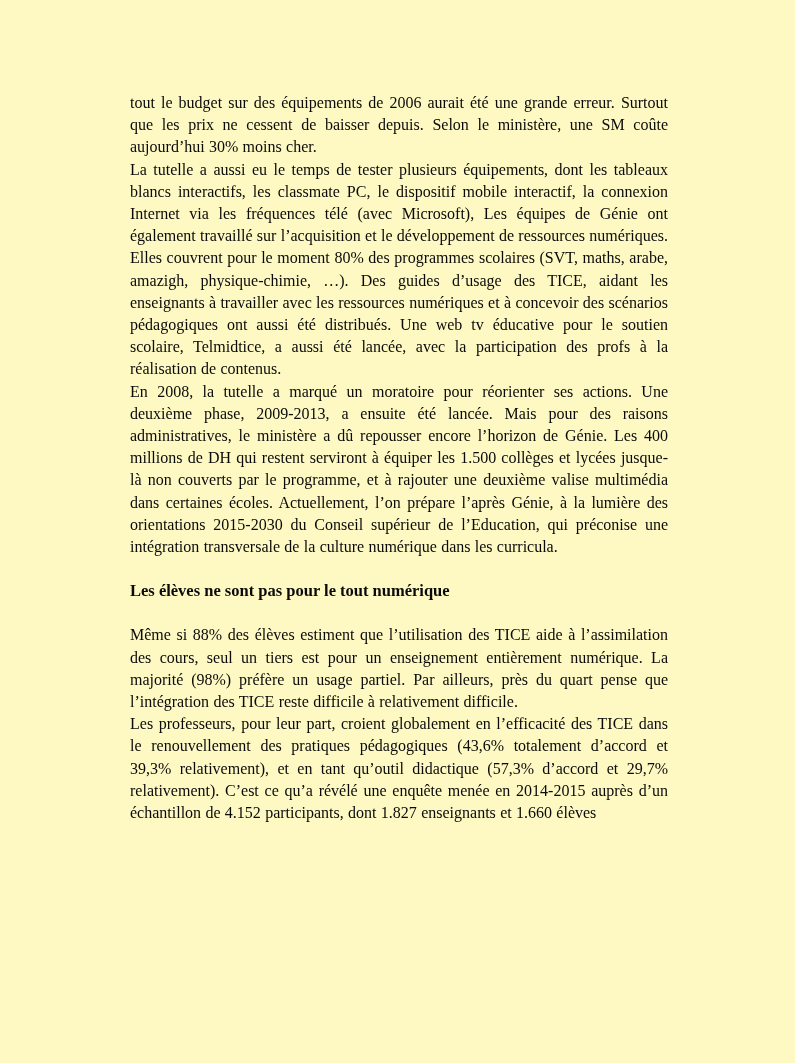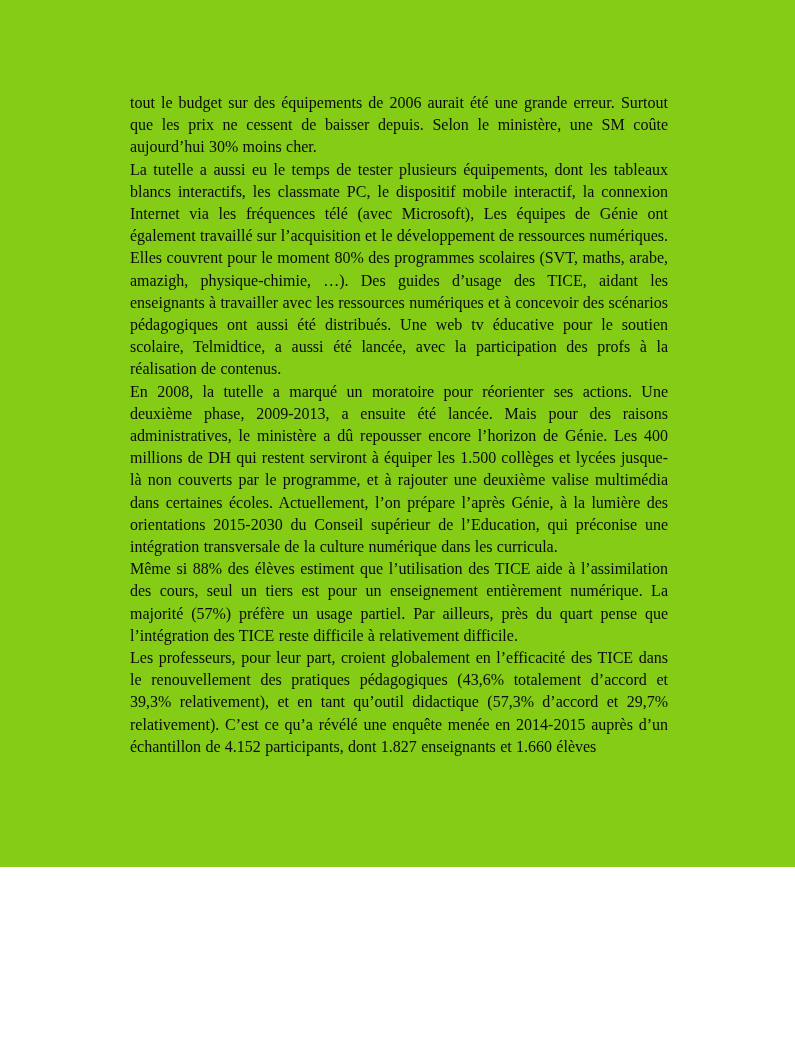--- a/index.html
+++ b/index.html
@@ -3,22 +3,22 @@
 <meta charset="utf-8">
 <style>
   html, body {
     margin: 0;
     padding: 0;
     background: #ffffff;
   }
   .page {
     position: relative;
     width: 795px;
-    height: 867px;
-    background: #84cc16;
+    height: 1063px;
+    background: #fef9c3;
     overflow: hidden;
     font-family: "Liberation Serif", "DejaVu Serif", serif;
     color: #0a0a0a;
   }
   .content {
     position: absolute;
     top: 92px;
     left: 130px;
     width: 538px;
   }
@@ -50,16 +50,17 @@
   }
 </style>
 </head>
 <body>
 
 <div class="page">
   <div class="content">
     <p>tout le budget sur des équipements de 2006 aurait été une grande erreur. Surtout que les prix ne cessent de baisser depuis. Selon le ministère, une SM coûte aujourd’hui 30% moins cher.</p>
     <p>La tutelle a aussi eu le temps de tester plusieurs équipements, dont les tableaux blancs interactifs, les classmate PC, le dispositif mobile interactif, la connexion Internet via les fréquences télé (avec Microsoft), Les équipes de Génie ont également travaillé sur l’acquisition et le développement de ressources numériques. Elles couvrent pour le moment 80% des programmes scolaires (SVT, maths, arabe, amazigh, physique-chimie, …). Des guides d’usage des TICE, aidant les enseignants à travailler avec les ressources numériques et à concevoir des scénarios pédagogiques ont aussi été distribués. Une web tv éducative pour le soutien scolaire, Telmidtice, a aussi été lancée, avec la participation des profs à la réalisation de contenus.</p>
     <p>En 2008, la tutelle a marqué un moratoire pour réorienter ses actions. Une deuxième phase, 2009-2013,  a ensuite été lancée. Mais pour des raisons administratives, le ministère a dû repousser encore l’horizon de Génie. Les 400 millions de DH qui restent serviront à équiper les 1.500 collèges et lycées jusque-là non couverts par le programme, et à rajouter une deuxième valise multimédia dans certaines écoles. Actuellement, l’on prépare l’après Génie, à la lumière des orientations 2015-2030 du Conseil supérieur de l’Education, qui préconise une intégration transversale de la culture numérique dans les curricula.</p>
-    <p>Même si 88% des élèves estiment que l’utilisation des TICE aide à l’assimilation des cours, seul un tiers est pour un enseignement entièrement numérique. La majorité (57%) préfère un usage partiel. Par ailleurs, près du quart pense que l’intégration des TICE reste difficile à relativement difficile.</p>
+    <h2>Les élèves ne sont pas pour le tout numérique</h2>
+    <p>Même si 88% des élèves estiment que l’utilisation des TICE aide à l’assimilation des cours, seul un tiers est pour un enseignement entièrement numérique. La majorité (98%) préfère un usage partiel. Par ailleurs, près du quart pense que l’intégration des TICE reste difficile à relativement difficile.</p>
     <p>Les professeurs, pour leur part, croient globalement en l’efficacité des TICE dans le renouvellement des pratiques pédagogiques (43,6% totalement d’accord et 39,3% relativement), et en tant qu’outil didactique (57,3% d’accord et 29,7% relativement). C’est ce qu’a révélé une enquête menée en 2014-2015 auprès d’un échantillon de 4.152 participants, dont 1.827 enseignants et 1.660 élèves</p>
   </div>
 </div>
 
 </body></html>

